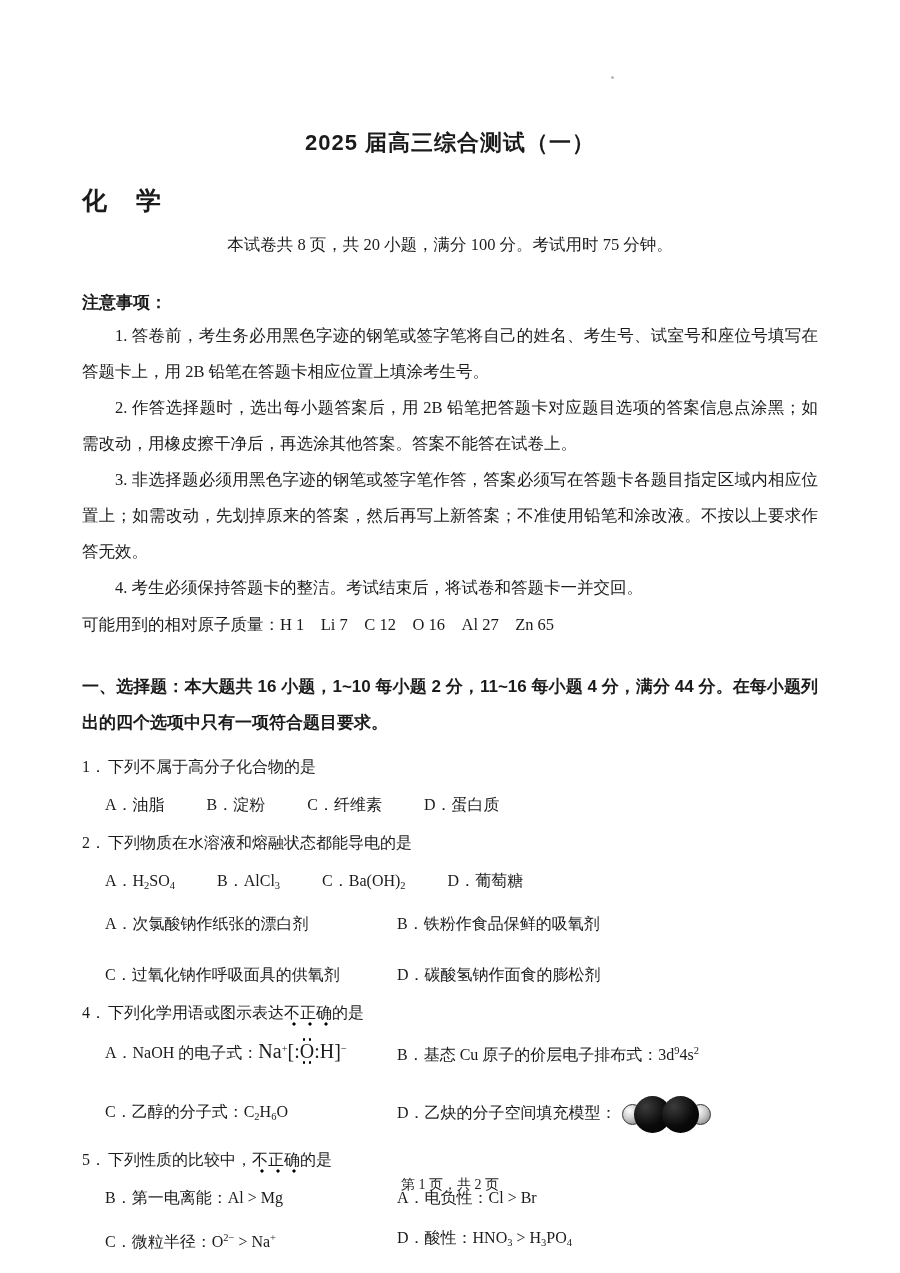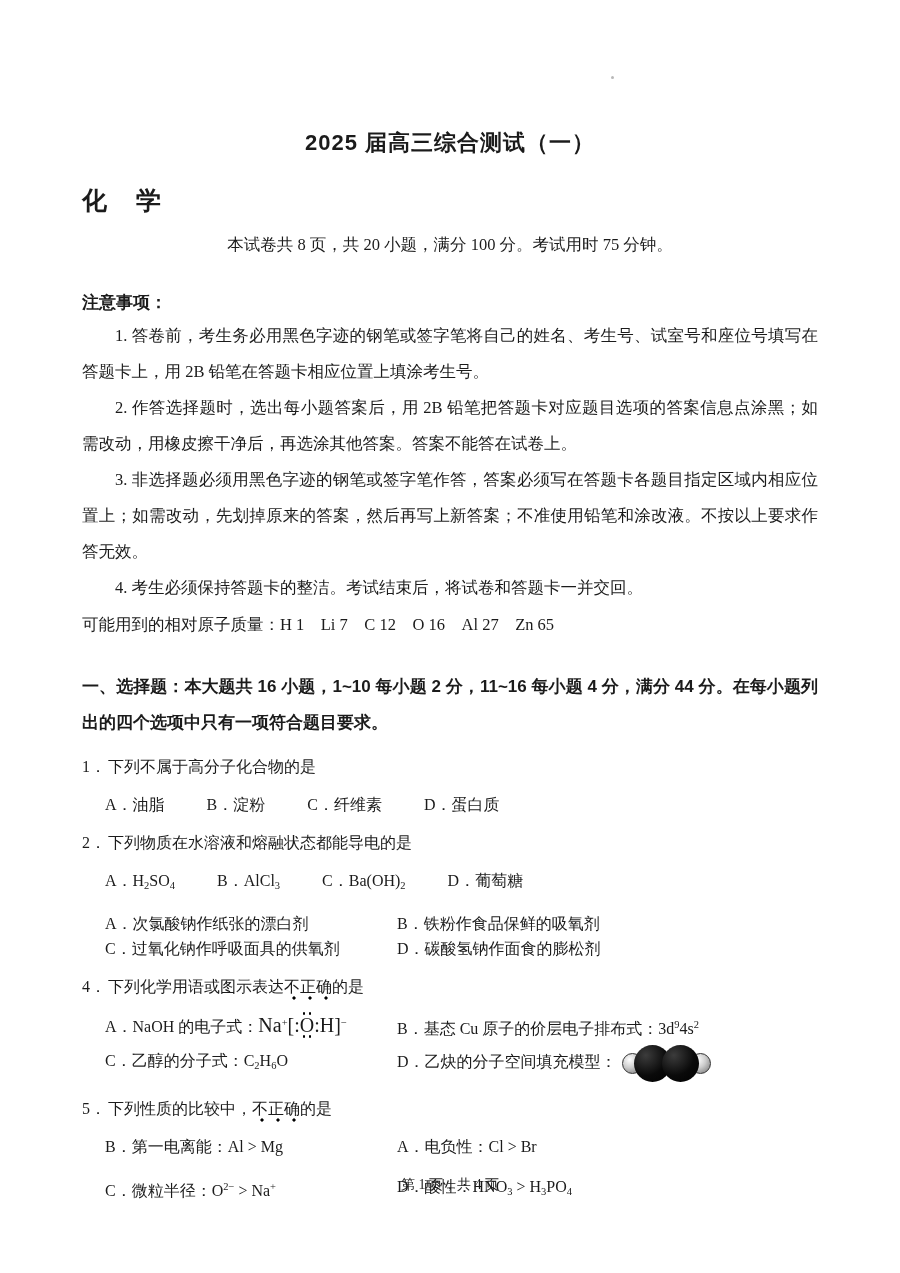--- a/index.html
+++ b/index.html
@@ -39,22 +39,22 @@
     margin-top:26px;
     font-family:"Liberation Sans","DejaVu Sans",sans-serif;
     font-weight:bold; font-size:17px; line-height:36px; text-align:justify;
   }
 
   .question { margin-top:13px; font-size:16px; }
   .q-stem { line-height:25px; }
   .q-num { margin-right:2px; }
   .q-options { margin-top:13px; margin-left:23px; line-height:25px; }
   .cols-4 { display:flex; gap:42px; }
-  .cols-2 { display:grid; grid-template-columns:292px 1fr; row-gap:0; }
-  #q4 .q-options { row-gap:2px; align-items:center; }
+  .cols-2 { display:grid; grid-template-columns:292px 1fr; row-gap:26px; }
+  #q4 .q-options { row-gap:27px; align-items:center; }
   #q5 .q-options { row-gap:15px; }
 
   sub { font-size:10.5px; vertical-align:-3px; }
   sup { font-size:10.5px; vertical-align:6px; }
 
   
   .em-dots {
     padding-bottom:5px;
     background-image:radial-gradient(circle, #000 1.3px, transparent 1.9px);
     background-size:1em 4px;
@@ -165,15 +165,15 @@
   <div class="question" id="q5">
     <div class="q-stem"><span class="q-num">5．</span><span>下列性质的比较中，<span class="em-dots">不正确</span>的是</span></div>
     <div class="q-options cols-2">
       <span class="option">B．第一电离能：Al &gt; Mg</span>
       <span class="option">A．电负性：Cl &gt; Br</span>
       <span class="option">C．微粒半径：O<sup>2−</sup> &gt; Na<sup>+</sup></span>
       <span class="option">D．酸性：HNO<sub>3</sub> &gt; H<sub>3</sub>PO<sub>4</sub></span>
     </div>
   </div>
 
-  <div class="footer">第 1 页，共 4 页</div>
+  <div class="footer">第 1 页，共 2 页</div>
 
 </div>
 
 </body></html>

